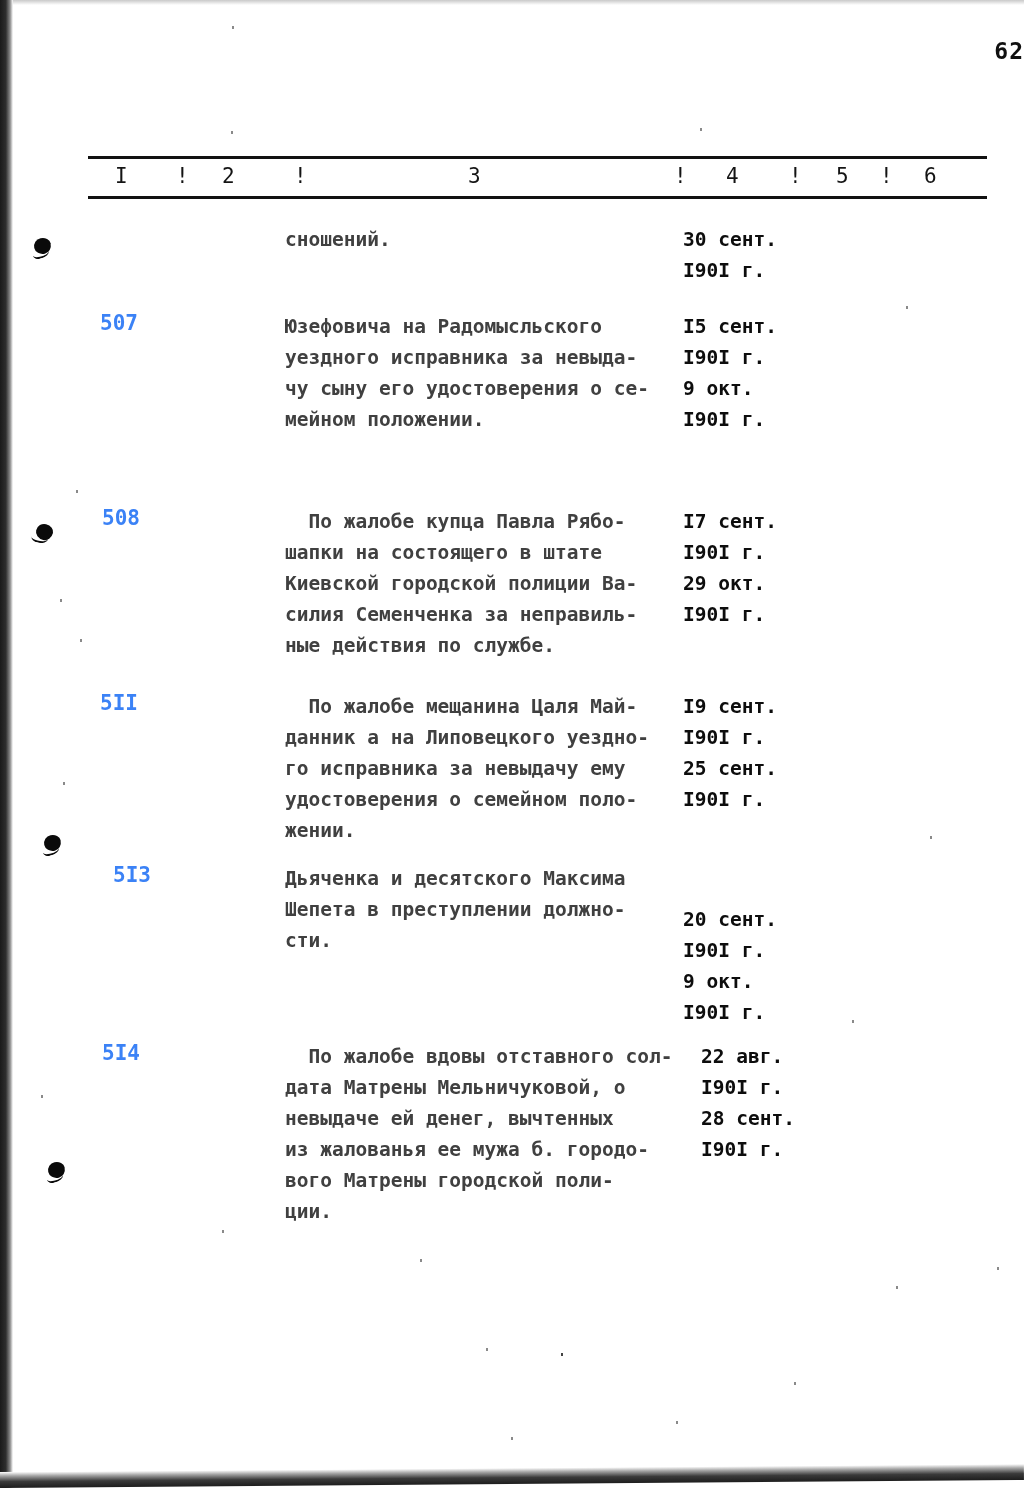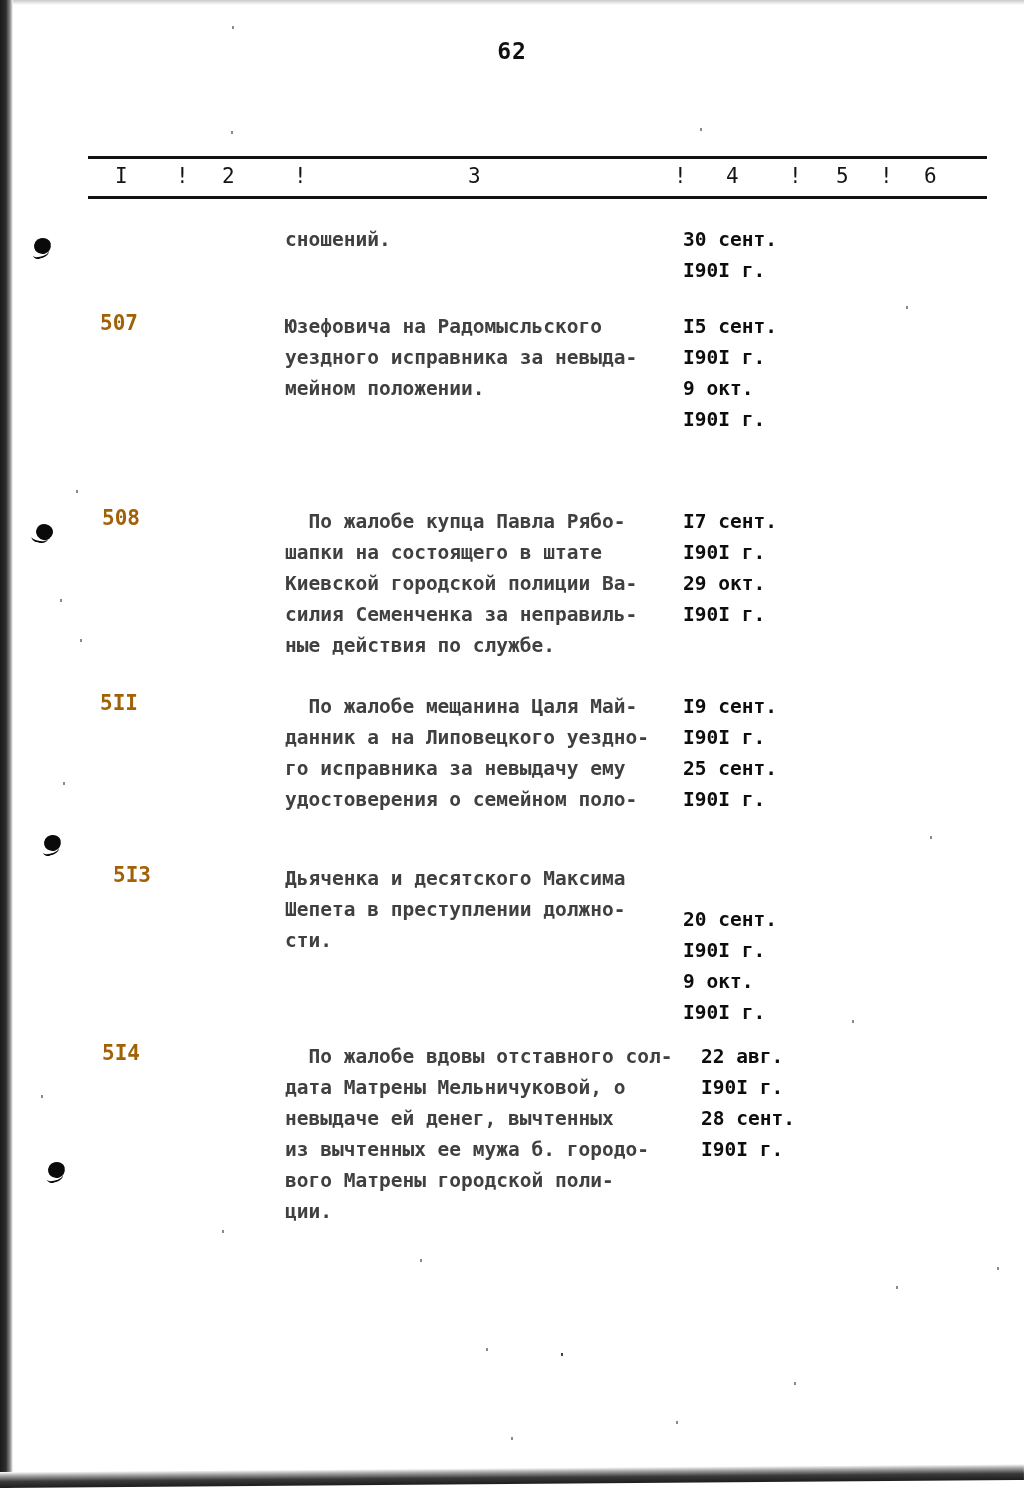--- a/index.html
+++ b/index.html
@@ -39,21 +39,21 @@
     left: 0; top: 0;
     width: 1024px; height: 5px;
     background: linear-gradient(180deg,#c9c9c9 0%,#ffffff 100%);
   }
 
   
   .page-number {
     position: absolute;
     top: 38px;
     left: 0; right: 0;
-    text-align: center;
+    text-align: right;
     font-size: 23px;
     font-weight: bold;
     letter-spacing: 1px;
     color: #101010;
   }
 
   
   .rule {
     position: absolute;
     left: 88px;
@@ -77,21 +77,21 @@
     font-size: 21px;
     color: #141414;
     white-space: nowrap;
     top: 0;
   }
 
   .entry-num {
     position: absolute;
     font-size: 21px;
     font-weight: bold;
-    color: #a16207;
+    color: #3b82f6;
     white-space: pre;
   }
 
   .body-col {
     position: absolute;
     left: 285px;
     font-size: 19.5px;
     font-weight: bold;
     color: #404040;
     line-height: 31px;
@@ -161,37 +161,37 @@
     <span style="left:701px;">!</span>
     <span style="left:748px;">5</span>
     <span style="left:792px;">!</span>
     <span style="left:836px;">6</span>
   </div>
 
   <div class="body-col" style="top:224px;"><div>сношений.</div></div>
   <div class="date-col" style="left:683px; top:224px;"><div>30 сент.</div><div>I90I г.</div></div>
 
   <div class="entry-num" style="left:100px; top:311px;">507</div>
-  <div class="body-col" style="top:311px;"><div>Юзефовича на Радомысльского</div><div>уездного исправника за невыда-</div><div>мейном положении.</div></div>
+  <div class="body-col" style="top:311px;"><div>Юзефовича на Радомысльского</div><div>уездного исправника за невыда-</div><div>чу сыну его удостоверения о се-</div><div>мейном положении.</div></div>
   <div class="date-col" style="left:683px; top:311px;"><div>I5 сент.</div><div>I90I г.</div><div>9 окт.</div><div>I90I г.</div></div>
 
   <div class="entry-num" style="left:102px; top:506px;">508</div>
   <div class="body-col" style="top:506px;"><div>  По жалобе купца Павла Рябо-</div><div>шапки на состоящего в штате</div><div>Киевской городской полиции Ва-</div><div>силия Семенченка за неправиль-</div><div>ные действия по службе.</div></div>
   <div class="date-col" style="left:683px; top:506px;"><div>I7 сент.</div><div>I90I г.</div><div>29 окт.</div><div>I90I г.</div></div>
 
   <div class="entry-num" style="left:100px; top:691px;">5II</div>
-  <div class="body-col" style="top:691px;"><div>  По жалобе мещанина Цаля Май-</div><div>данник а на Липовецкого уездно-</div><div>го исправника за невыдачу ему</div><div>удостоверения о семейном поло-</div></div>
+  <div class="body-col" style="top:691px;"><div>  По жалобе мещанина Цаля Май-</div><div>данник а на Липовецкого уездно-</div><div>го исправника за невыдачу ему</div><div>удостоверения о семейном поло-</div><div>жении.</div></div>
   <div class="date-col" style="left:683px; top:691px;"><div>I9 сент.</div><div>I90I г.</div><div>25 сент.</div><div>I90I г.</div></div>
 
   <div class="entry-num" style="left:113px; top:863px;">5I3</div>
   <div class="body-col" style="top:863px;"><div>Дьяченка и десятского Максима</div><div>Шепета в преступлении должно-</div><div>сти.</div></div>
   <div class="date-col" style="left:683px; top:904px;"><div>20 сент.</div><div>I90I г.</div><div>9 окт.</div><div>I90I г.</div></div>
 
   <div class="entry-num" style="left:102px; top:1041px;">5I4</div>
-  <div class="body-col" style="top:1041px;"><div>  По жалобе вдовы отставного сол-</div><div>дата Матрены Мельничуковой, о</div><div>невыдаче ей денег, вычтенных</div><div>из вычтенных ее мужа б. городо-</div><div>вого Матрены городской поли-</div><div>ции.</div></div>
+  <div class="body-col" style="top:1041px;"><div>  По жалобе вдовы отставного сол-</div><div>дата Матрены Мельничуковой, о</div><div>невыдаче ей денег, вычтенных</div><div>из жалованья ее мужа б. городо-</div><div>вого Матрены городской поли-</div><div>ции.</div></div>
   <div class="date-col" style="left:701px; top:1041px;"><div>22 авг.</div><div>I90I г.</div><div>28 сент.</div><div>I90I г.</div></div>
 
   <div class="ink-mark" style="left:34px; top:238px;"></div>
   <div class="ink-mark" style="left:36px; top:524px; transform:rotate(14deg);"></div>
   <div class="ink-mark" style="left:44px; top:835px;"></div>
   <div class="ink-mark" style="left:48px; top:1162px;"></div>
 
   <div class="speck" style="left:232px; top:26px;"></div>
   <div class="speck" style="left:700px; top:128px;"></div>
   <div class="speck" style="left:231px; top:131px;"></div>

